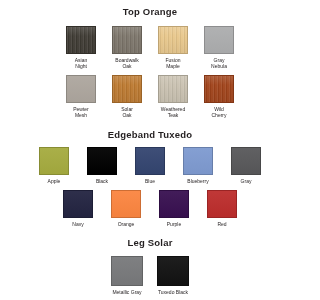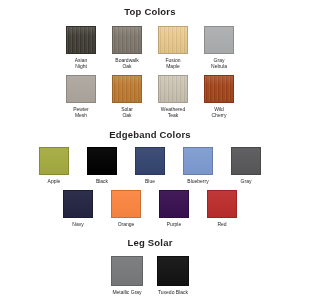--- a/index.html
+++ b/index.html
@@ -132,21 +132,21 @@
   .edgeband-cell { width: 40px; }
   .edgeband-row { gap: 8px; }
   .leg-row { gap: 8px; }
 </style>
 </head>
 <body>
 
 <div class="page">
 
   <div class="section">
-    <div class="section-heading" id="top-colors-heading">Top Colors</div>
+    <div class="section-heading" id="top-colors-heading">Top Orange</div>
 
     <div class="swatch-row" id="top-colors-row-1">
       <div class="swatch-cell">
         <div class="swatch-chip grain" style="background:#3e3a33"></div>
         <div class="swatch-label">
           <span class="l1">Asian</span>
           <span class="l2">Night</span>
         </div>
       </div>
       <div class="swatch-cell">
@@ -198,21 +198,21 @@
         <div class="swatch-chip grain" style="background:#a0431a"></div>
         <div class="swatch-label">
           <span class="l1">Wild</span>
           <span class="l2">Cherry</span>
         </div>
       </div>
     </div>
   </div>
 
   <div class="section">
-    <div class="section-heading" id="edgeband-heading">Edgeband Colors</div>
+    <div class="section-heading" id="edgeband-heading">Edgeband Tuxedo</div>
 
     <div class="swatch-row edgeband-row" id="edgeband-row-1">
       <div class="swatch-cell edgeband-cell">
         <div class="swatch-chip flat" style="background:#a5ab3f"></div>
         <div class="swatch-label">
           <span class="l1">Apple</span>
         </div>
       </div>
       <div class="swatch-cell edgeband-cell">
         <div class="swatch-chip flat" style="background:#000000"></div>

